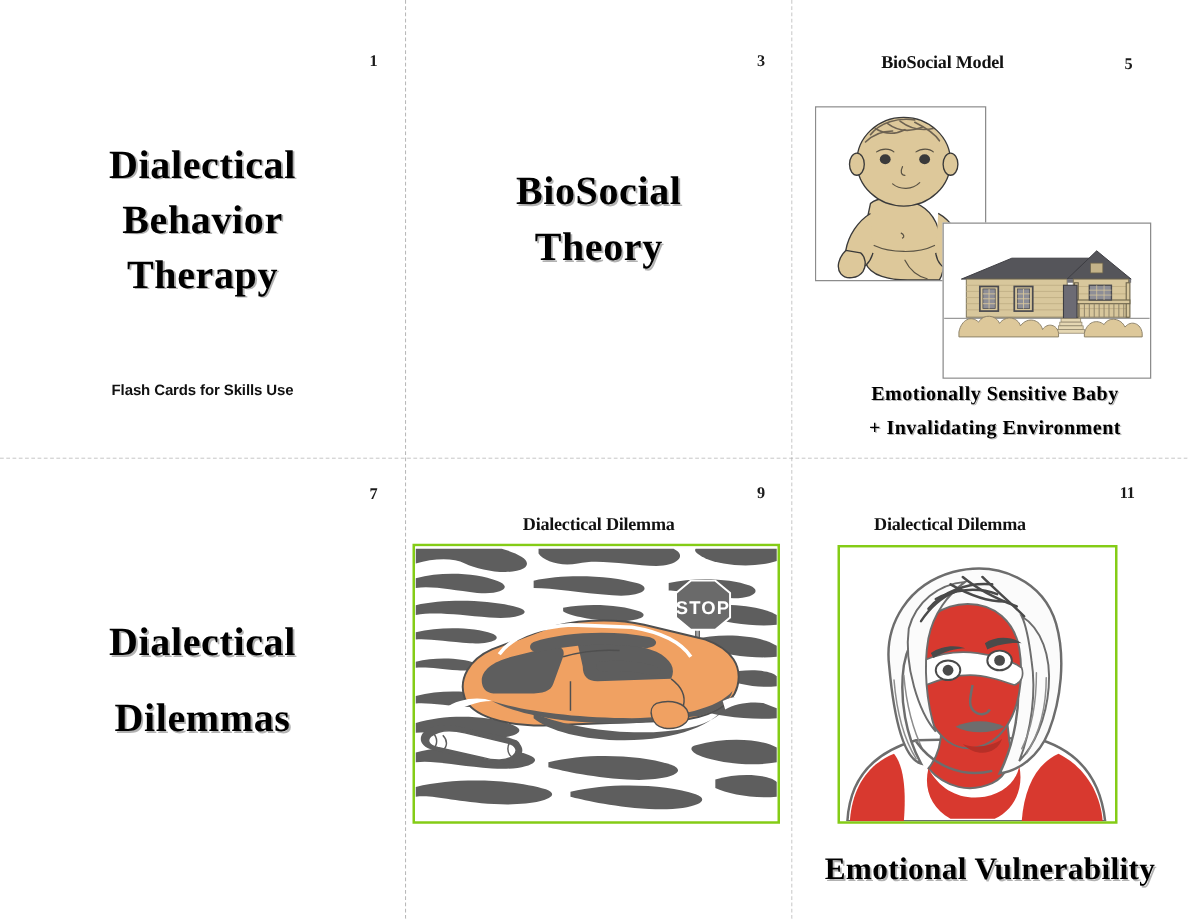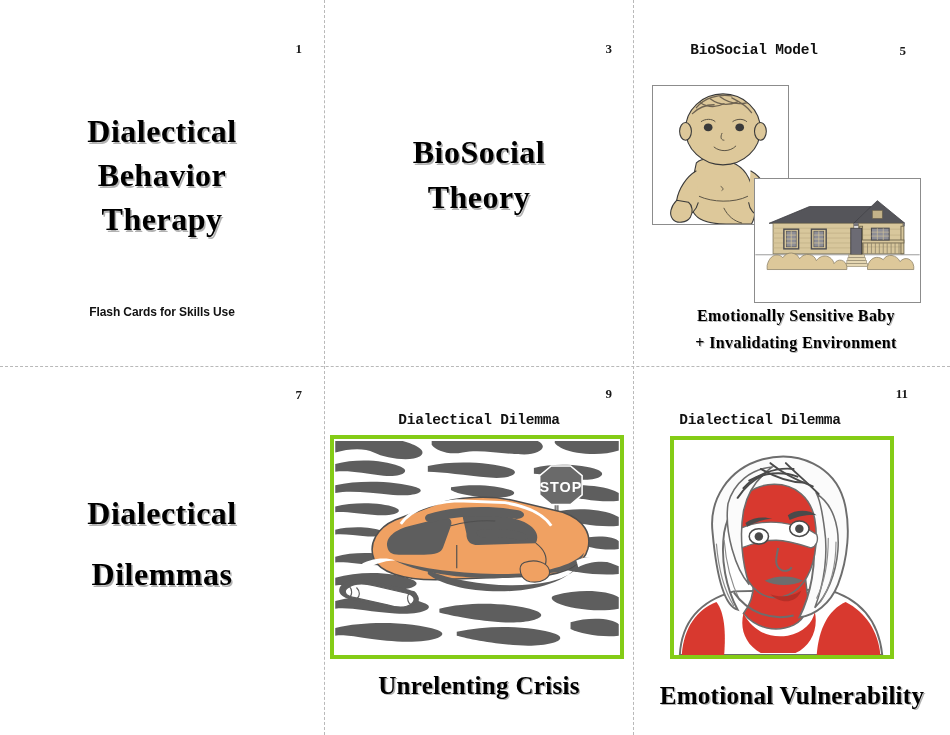--- a/index.html
+++ b/index.html
@@ -46,21 +46,21 @@
     font-family: "Liberation Serif", serif;
     font-size: 13px;
     font-weight: 700;
     color: #1a1a1a;
     letter-spacing: 0;
   }
   .card-header {
     position: absolute;
     width: 100%;
     text-align: center;
-    font-family: Liberation Mono, monospace;
+    font-family: Liberation Serif, serif;
     font-weight: 700;
     font-size: 14.5px;
     color: #111111;
     letter-spacing: -0.2px;
   }
   .big-title {
     position: absolute;
     width: 100%;
     text-align: center;
     font-family: "Liberation Serif", serif;
@@ -106,21 +106,21 @@
     text-shadow: 1.4px 1.4px 0 rgba(0,0,0,0.30);
   }
   
   .pic-frame {
     position: absolute;
     box-sizing: border-box;
     background: #ffffff;
     border: 1px solid #8c8c8c;
     overflow: hidden;
   }
-  .pic-frame.thick { border: 4px solid #84cc16; }
+  .pic-frame.thick { border: 2px solid #84cc16; }
   .pic-frame svg { display: block; width: 100%; height: 100%; }
 </style>
 </head>
 <body>
 
 <div id="sheet">
 
   <div class="guide-v" style="left:324px;"></div>
   <div class="guide-v" style="left:633px;"></div>
   <div class="guide-h" style="top:366px;"></div>
@@ -365,21 +365,20 @@
           </g>
         </g>
 
         <g fill="#ffffff">
           <path d="M24 132 C34 124 52 122 62 126 C50 126 36 131 28 138 Z"></path>
           <path d="M250 126 C262 120 276 122 286 128 C274 126 260 128 252 133 Z"></path>
         </g>
       </svg>
     </div>
 
-    <div class="card-caption-big" style="top:305px;">Unrelenting Crisis</div>
   </div>
 
   <div class="card" style="left:634px;top:367px;width:316px;height:368px;">
     <div class="card-number" style="right:42px;top:19px;">11</div>
     <div class="card-header" style="top:45px;left:-32px;">Dialectical Dilemma</div>
 
     <div class="pic-frame thick" style="left:36px;top:69px;width:224px;height:223px;">
       <svg viewBox="0 0 224 223">
         <rect x="0" y="0" width="224" height="223" fill="#ffffff"></rect>
 

